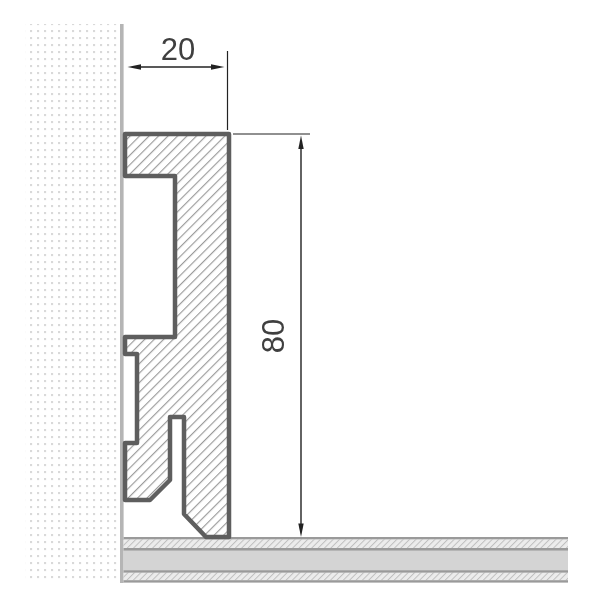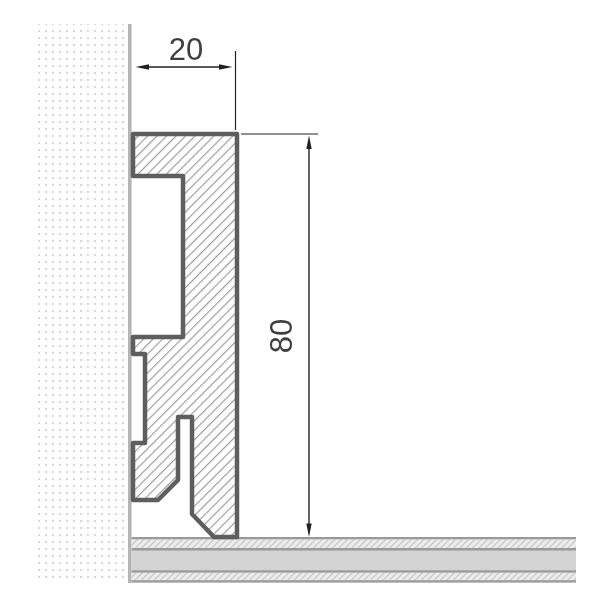--- a/index.html
+++ b/index.html
@@ -7,21 +7,20 @@
     padding: 0;
     background: #ffffff;
     font-family: "Liberation Sans", sans-serif;
   }
   .canvas {
     position: relative;
     width: 568px;
     height: 604px;
     background: #ffffff;
     overflow: hidden;
-    padding-left: 8px;
   }
   svg { display: block; }
   text {
     font-family: "Liberation Sans", sans-serif;
     font-size: 31px;
     fill: #3f3f3f;
   }
 </style>
 </head>
 <body>

